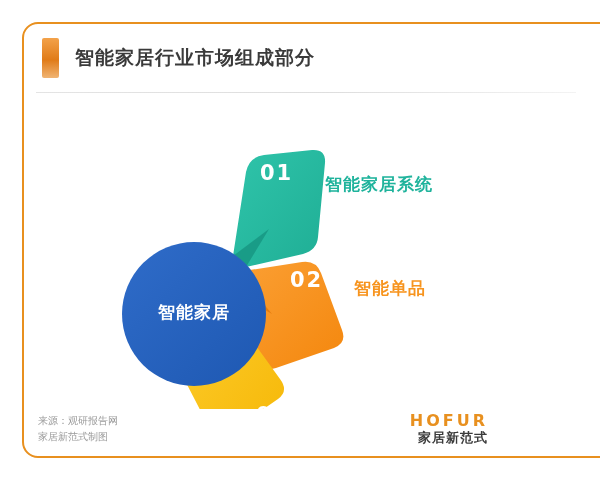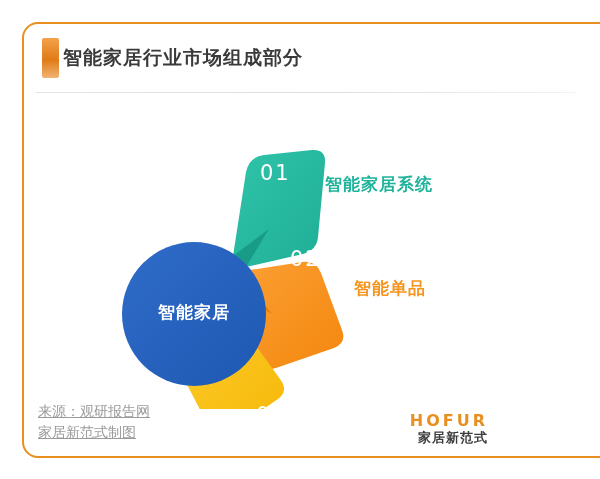--- a/index.html
+++ b/index.html
@@ -34,21 +34,21 @@
     border-radius: 14px;
   }
 
   
   #title-row {
     position: absolute;
     left: 18px;
     top: 14px;
     display: flex;
     align-items: center;
-    gap: 4px;
+    gap: 16px;
   }
   #title-accent {
     width: 17px;
     height: 40px;
     border-radius: 2px;
     background: linear-gradient(180deg, #F3A24A 0%, #E07B18 55%, #F0B473 100%);
   }
   #title-text {
     font-size: 19px;
     font-weight: bold;
@@ -79,27 +79,27 @@
     position: absolute;
     left: 70px;
     top: 10px;
   }
 
   
   .seg-num {
     position: absolute;
     color: #ffffff;
     font-size: 21px;
-    font-weight: normal;
+    font-weight: bold;
     letter-spacing: 2px;
     font-family: "DejaVu Sans", "Liberation Sans", sans-serif;
     pointer-events: none;
   }
   #seg-num-0 { left: 236px; top:  62px; }
-  #seg-num-1 { left: 266px; top: 148px; }
+  #seg-num-1 { left: 266px; top: 169px; }
   #seg-num-2 { left: 232px; top: 257px; margin-top: 47px; }
 
   
   #hub-label {
     position: absolute;
     left: 110px;
     top: 178px;
     width: 120px;
     text-align: center;
     color: #ffffff;
@@ -120,25 +120,24 @@
   }
   #caption-0 { left: 301px; top:  74px; color: #1FB39C; font-family: Liberation Mono, monospace; }
   #caption-1 { left: 330px; top: 178px; color: #F7941E; text-align: right; }
   #caption-2 { left: 296px; top: 290px; color: #FAC215; }
 
   
   #source-note {
     position: absolute;
     left: 14px;
     bottom: 12px;
-    font-size: 14px;
+    font-size: 10px;
     line-height: 1.55;
     color: #9a9a9a;
     white-space: pre-line;
-    text-decoration: underline;
   }
 
   
   #brand {
     position: absolute;
     right: 132px;
     bottom: 10px;
     text-align: center;
     line-height: 1.15;
   }

